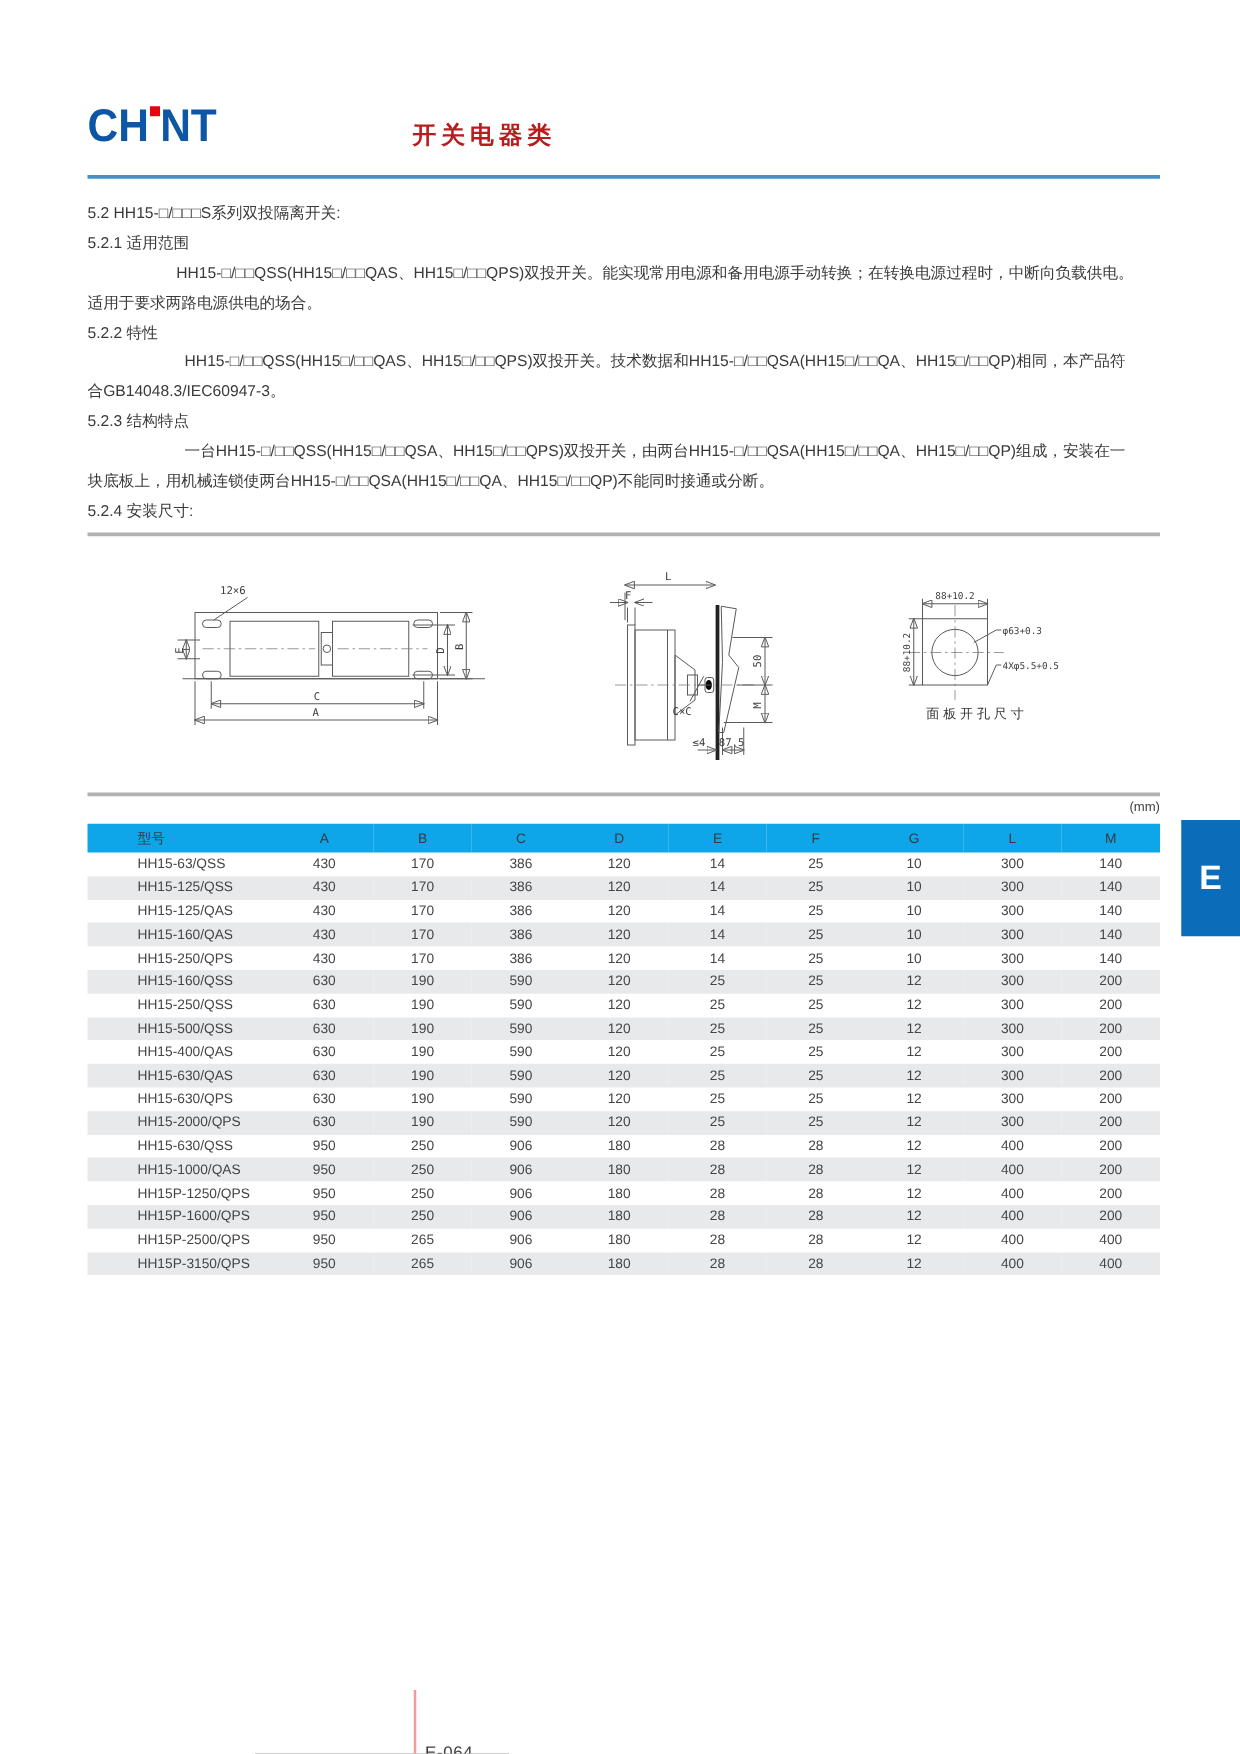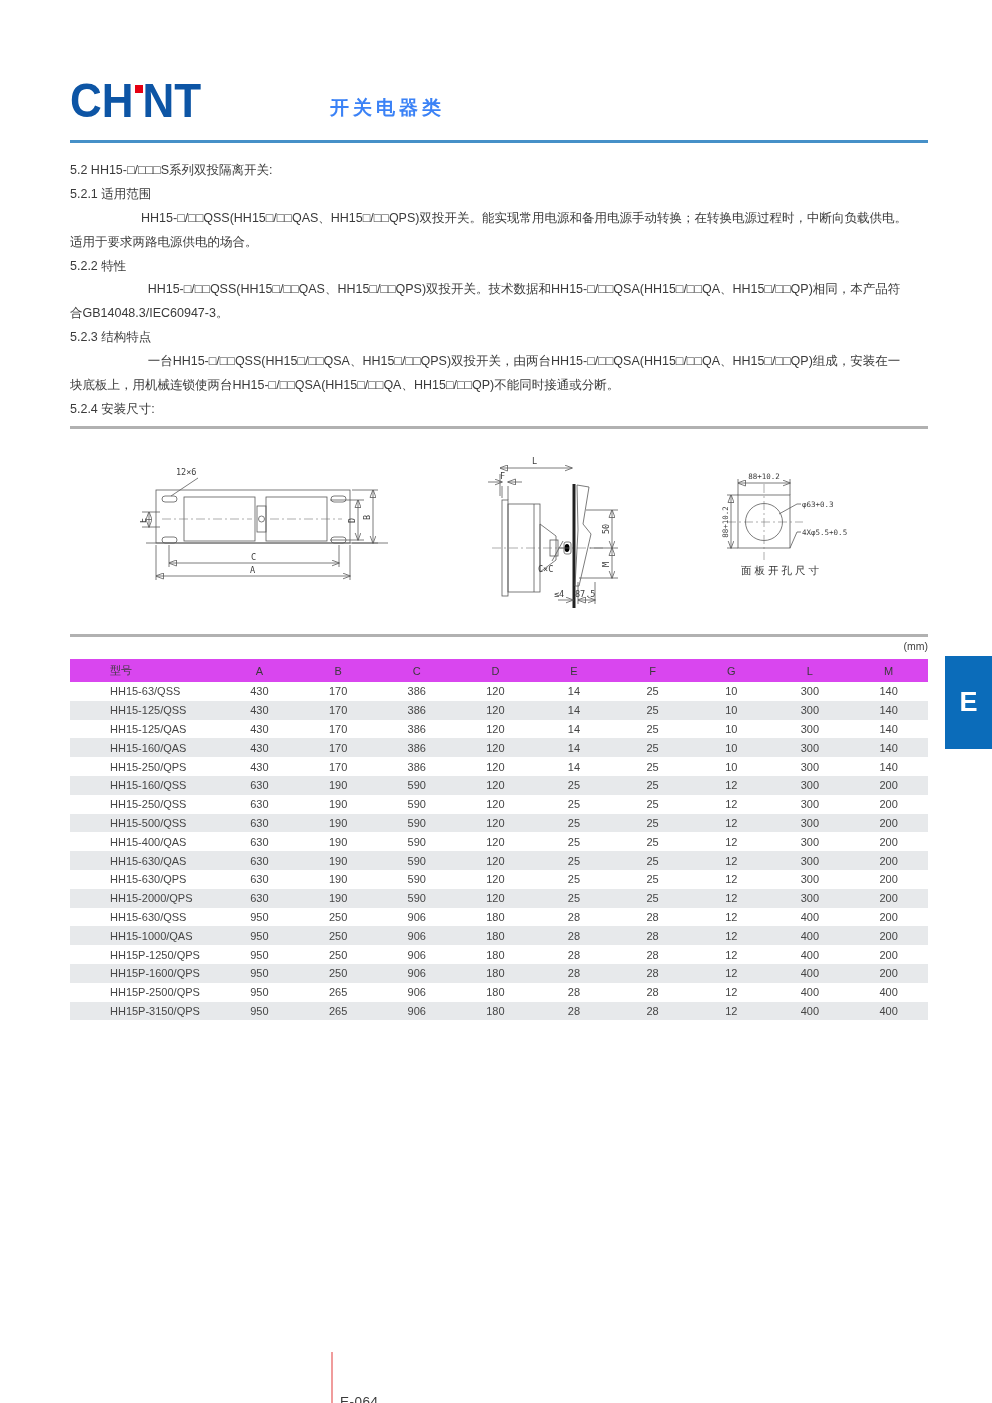--- a/index.html
+++ b/index.html
@@ -1,38 +1,38 @@
 <!DOCTYPE html>
 <html><head>
 <meta charset="utf-8">
 <style>
   html,body{margin:0;padding:0;background:#888;}
   .page{position:relative;width:992px;height:1403px;background:#ffffff;overflow:hidden;
         font-family:"Liberation Sans","DejaVu Sans",sans-serif;margin:0 auto;}
   .abs{position:absolute;}
 
   
-  .logo{left:70px;top:84px;font-size:44px;font-weight:bold;color:#0d55a5;letter-spacing:0px;line-height:34px;}
+  .logo{left:70px;top:84px;font-size:34px;font-weight:bold;color:#0d55a5;letter-spacing:0px;line-height:34px;}
   .logo .seg{display:inline-block;transform:scaleY(1.08);}
   .logo .red-dot{display:inline-block;width:8px;height:8px;background:#e60012;vertical-align:top;margin:1px 0px 0 1px;}
-  .page-title{left:330px;top:95px;font-size:19px;font-weight:bold;color:#3b82f6;letter-spacing:4px;}
+  .page-title{left:330px;top:95px;font-size:19px;font-weight:bold;color:#b91c1c;letter-spacing:4px;}
   .rule-blue{left:70px;top:140px;width:858px;height:3px;background:#4690c8;}
 
   
   .content{left:70px;top:159px;width:880px;font-size:12.5px;color:#3a3a3a;}
   .content .line{height:23.9px;line-height:23.9px;white-space:nowrap;overflow:hidden;}
   .content .line.indent{padding-left:28px;text-align:center;}
 
   .rule-gray{left:70px;top:426px;width:858px;height:3px;background:#b1b1b1;}
   .rule-gray.second{top:634px;}
   .unit-label{left:70px;top:640px;width:858px;text-align:right;font-size:10.5px;color:#3f3f3f;}
 
   
   .dim-table{left:70px;top:659px;width:858px;border-collapse:collapse;font-size:11px;color:#454545;table-layout:fixed;}
-  .dim-table th{background:#d946ef;font-weight:normal;height:21px;text-align:center;color:#3a3a3a;margin-top:23px;}
+  .dim-table th{background:#0ea5e9;font-weight:normal;height:21px;text-align:center;color:#3a3a3a;margin-top:23px;}
   .dim-table td{height:18.8px;text-align:center;padding:0;}
   .dim-table tr.alt td{background:#e7e9eb;}
   .dim-table th.model,.dim-table td.model{text-align:left;padding-left:40px;}
 
   
   .e-tab{left:945px;top:656px;width:47px;height:93px;background:#0b6cba;color:#ffffff;
          display:flex;align-items:center;justify-content:center;font-size:27px;font-weight:bold;}
 
   
   .footer-line{left:331px;top:1352px;width:2px;height:51px;background:#f09c9c;}

